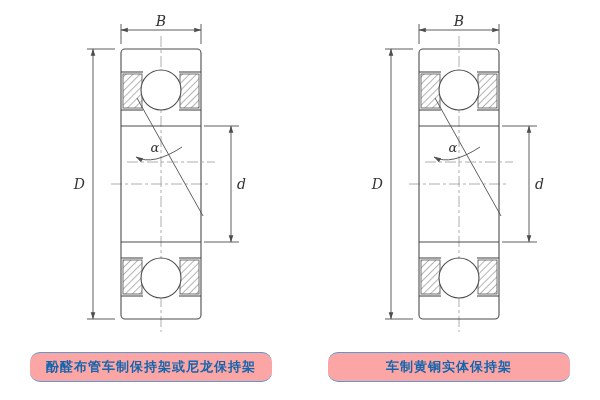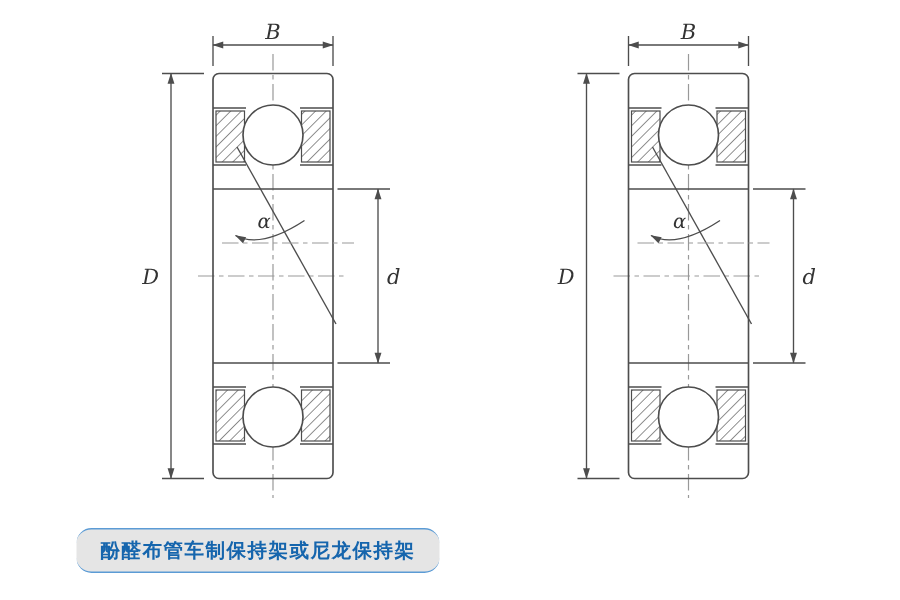--- a/index.html
+++ b/index.html
@@ -11,21 +11,21 @@
   .diagram { display:flex; flex-direction:column; align-items:center; }
   .bearing-svg { width:200px; height:330px; display:block; }
   .dim-label {
     font-family:"DejaVu Serif", serif; font-style:italic;
     font-size:14px; fill:#333333;
   }
   .alpha-label { font-size:13px; }
   .caption {
     width:238px; margin-top:8px; padding:5px 2px;
     text-align:center;
-    background:#e5e5e5;
+    background:#fca5a5;
     border-top:1px solid #5b9bd5;
     border-bottom:1px solid #5b9bd5;
     color:#1565ad; font-size:13px; font-weight:600; letter-spacing:1px;border-radius:10px;
   }
 </style>
 </head>
 <body>
 
 <div class="stage">
 
@@ -165,15 +165,18 @@
       <text class="dim-label" x="34" y="175" text-anchor="end">D</text>
 
       <g stroke="#4d4d4d" stroke-width="0.9">
         <line x1="153" y1="112" x2="188" y2="112"></line>
         <line x1="153" y1="228" x2="188" y2="228"></line>
         <line x1="180" y1="112" x2="180" y2="228" marker-start="url(#arr-b)" marker-end="url(#arr-b)"></line>
       </g>
       <text class="dim-label" x="186" y="175" text-anchor="start">d</text>
     </svg>
 
+    <div class="caption">
+      <span>车制黄铜实体保持架</span>
+    </div>
   </div>
 
 </div>
 
 </body></html>

